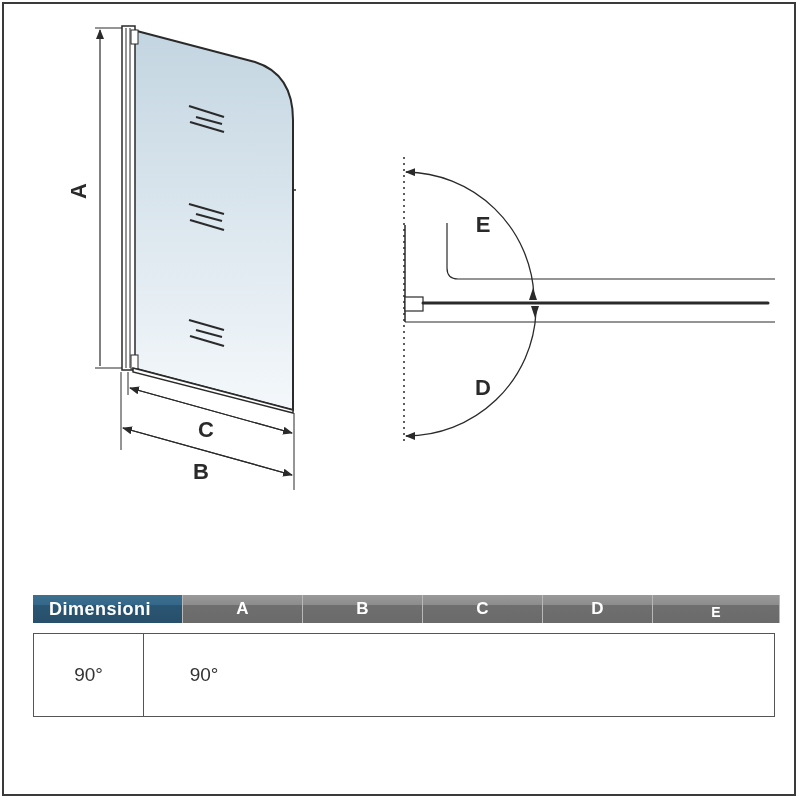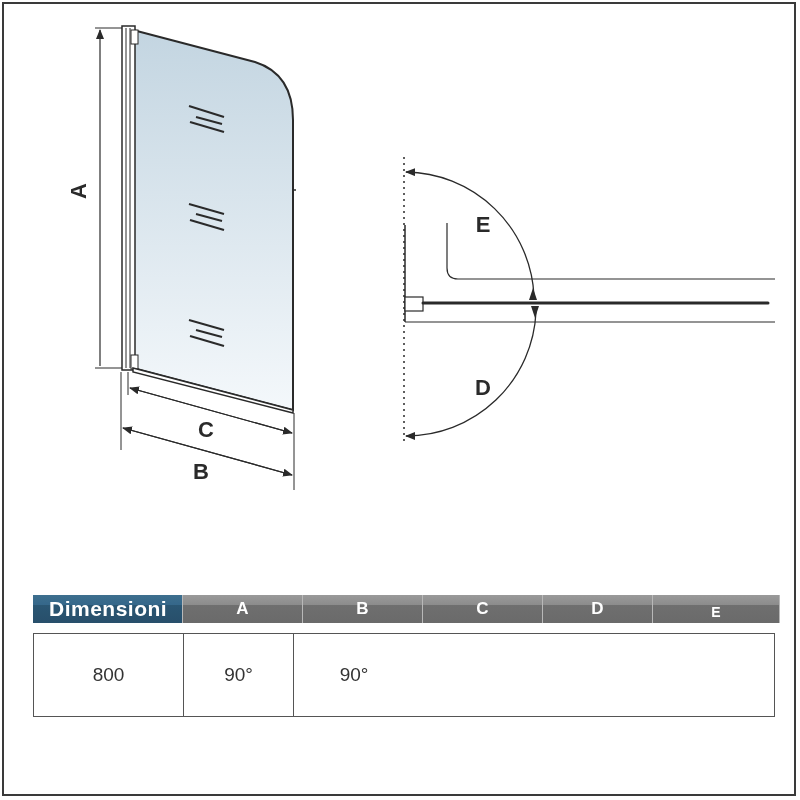--- a/index.html
+++ b/index.html
@@ -3,21 +3,21 @@
 <meta charset="utf-8">
 <style>
   html, body { margin:0; padding:0; background:#ffffff; }
   body { width:800px; height:800px; position:relative; overflow:hidden; font-family:"Liberation Sans", sans-serif; }
   .frame { position:absolute; left:2px; top:2px; width:794px; height:794px; border:2px solid #3a3a3a; box-sizing:border-box; }
   svg.diagram { position:absolute; left:0; top:0; width:800px; height:800px; }
   .lbl { font-family:"Liberation Sans", sans-serif; font-weight:bold; fill:#2a2a2a; }
   .table-header { position:absolute; left:33px; top:595px; width:747px; height:28px; display:flex; }
   .th { height:28px; display:flex; align-items:center; justify-content:center; color:#ffffff; font-weight:bold; font-size:17px;
         background:linear-gradient(to bottom,#9a9a9a 0%,#8c8c8c 35%,#6f6f6f 36%,#6a6a6a 100%); border-right:1px solid #b8b8b8; box-sizing:border-box; }
-  .th.first { background:linear-gradient(to bottom,#3d6f8e 0%,#35678a 35%,#2a5673 36%,#284f6b 100%); font-size:21px; letter-spacing:0.5px; justify-content:flex-start; padding-left:16px; }
+  .th.first { background:linear-gradient(to bottom,#3d6f8e 0%,#35678a 35%,#2a5673 36%,#284f6b 100%); font-size:18px; letter-spacing:0.5px; justify-content:flex-start; padding-left:16px; }
   .th.small { font-size:14px; padding-top:6px; }
   .table-body { position:absolute; left:33px; top:633px; width:742px; height:84px; display:flex; border:1px solid #555; box-sizing:border-box; }
   .td { height:100%; display:flex; align-items:center; justify-content:center; font-size:19px; color:#333; border-right:1px solid #555; box-sizing:border-box; }
   .td:last-child { border-right:none; }
 </style>
 </head>
 <body>
 
 <div class="frame"></div>
 
@@ -99,16 +99,15 @@
 <div class="table-header">
   <div class="th first" style="width:150px">Dimensioni</div>
   <div class="th" style="width:120px">A</div>
   <div class="th" style="width:120px">B</div>
   <div class="th" style="width:120px">C</div>
   <div class="th" style="width:110px">D</div>
   <div class="th small" style="width:127px">E</div>
 </div>
 
 <div class="table-body">
-  <div class="td" style="width:150px">800</div>
   <div class="td" style="width:110px">90°</div>
   <div class="td" style="width:120px">90°</div>
 </div>
 
 </body></html>

